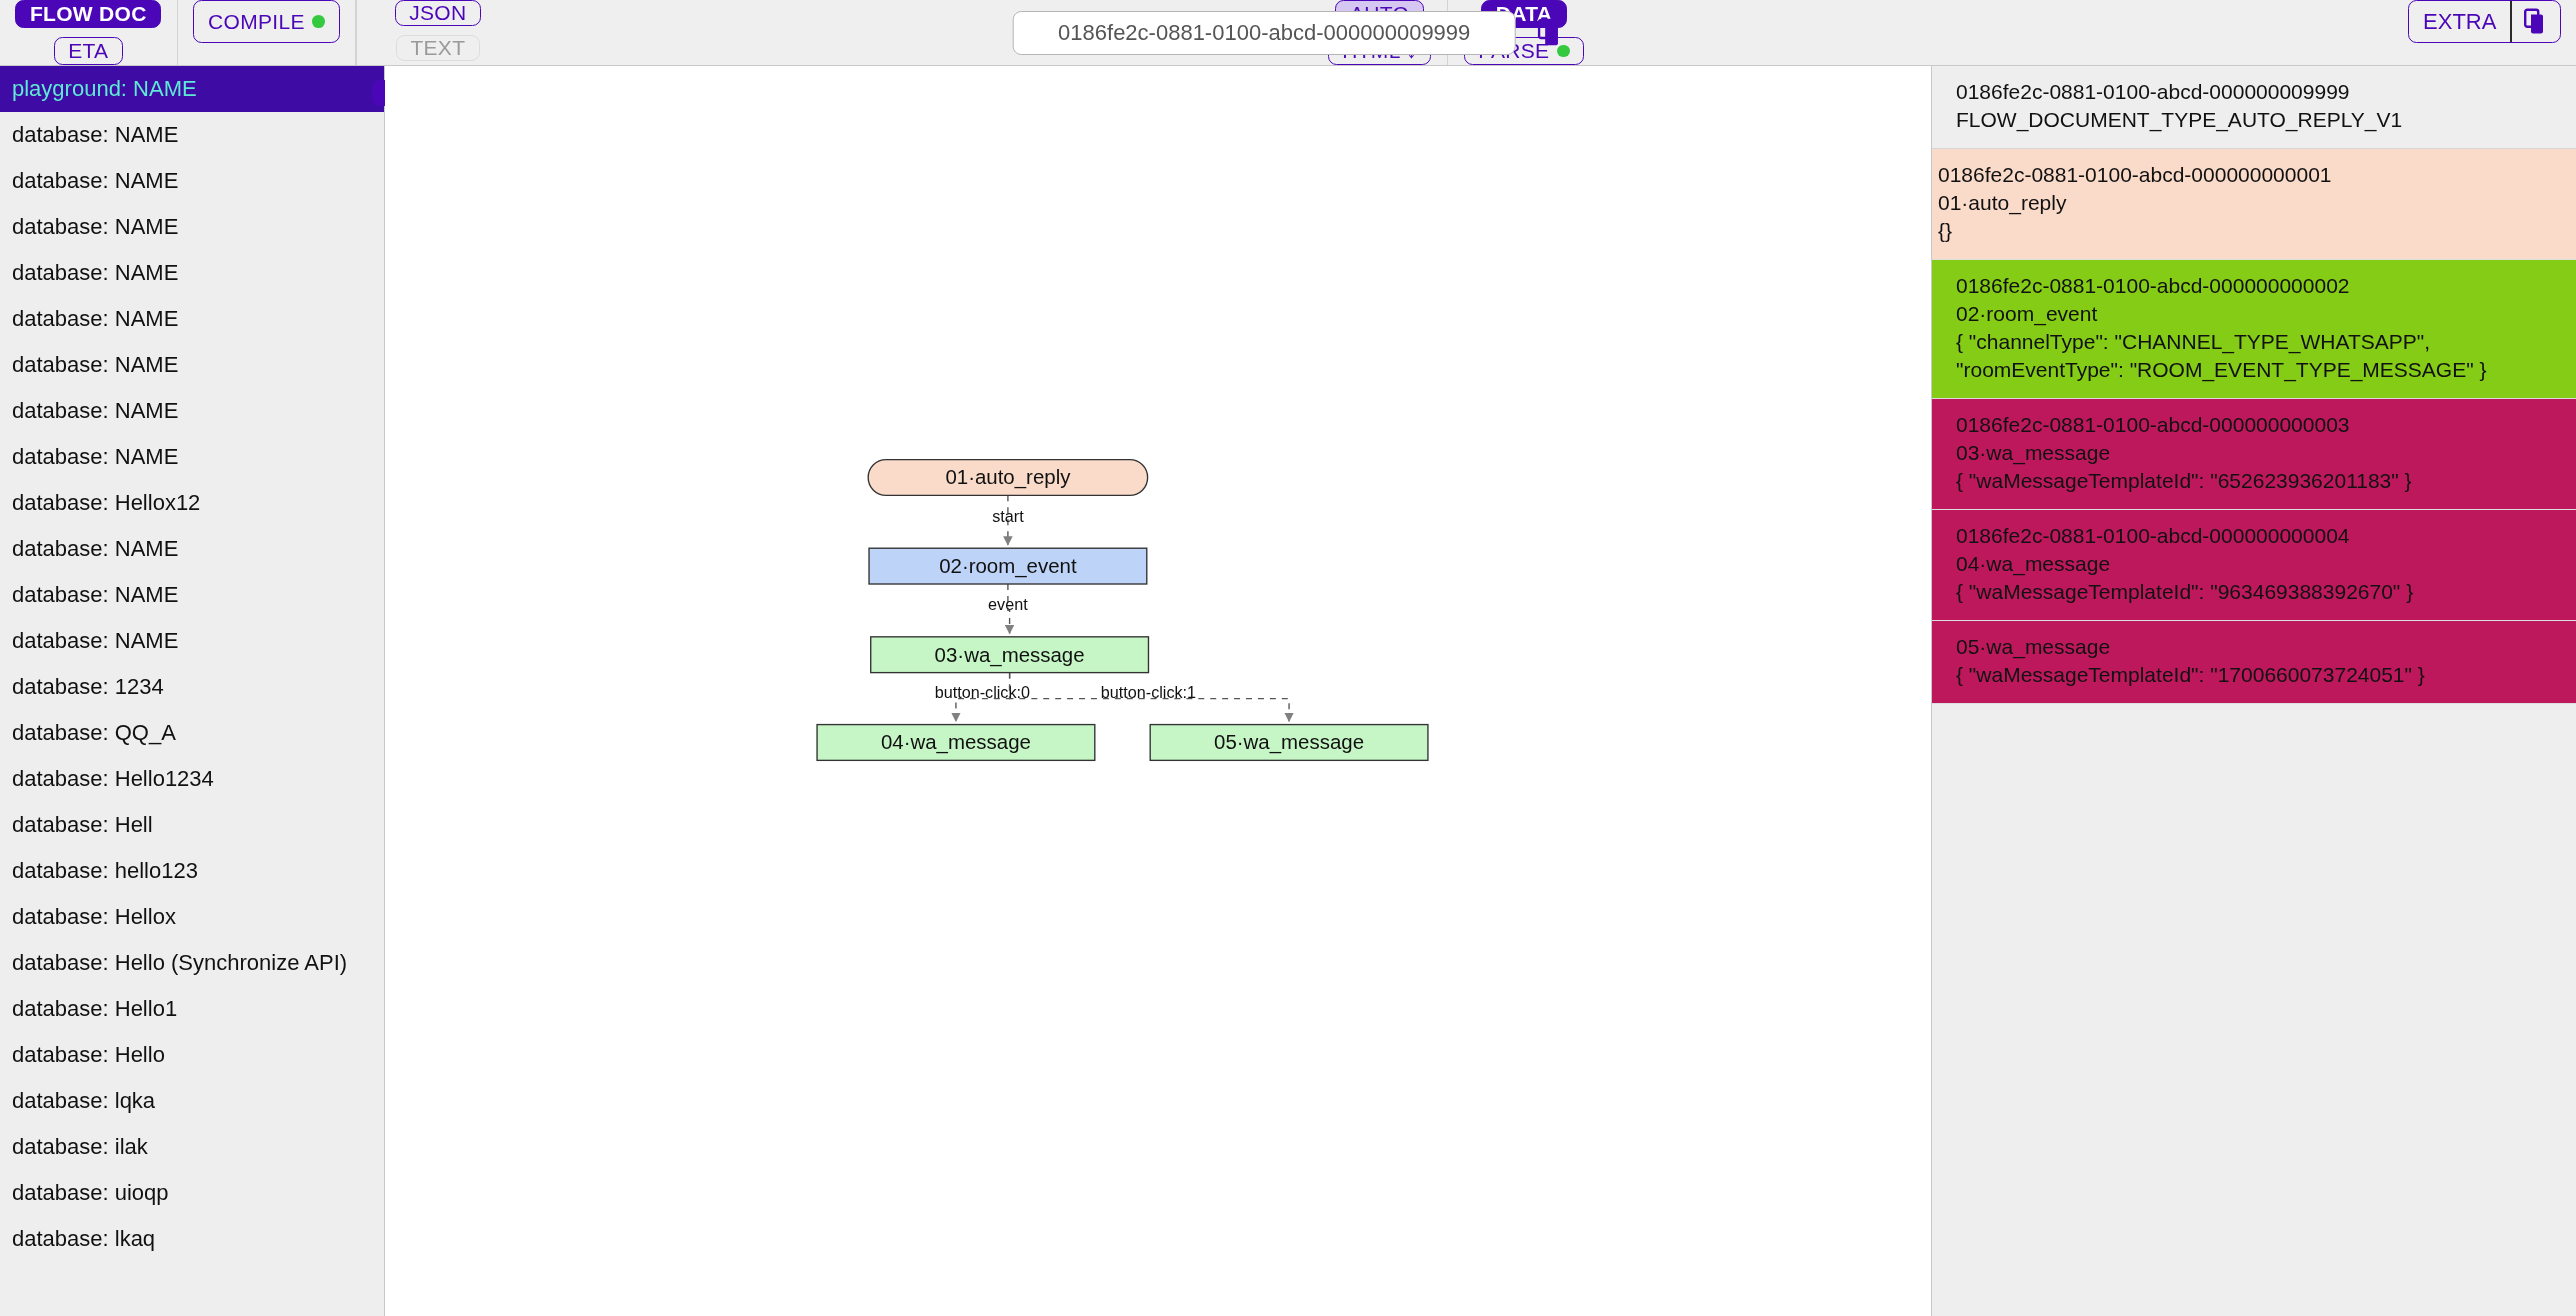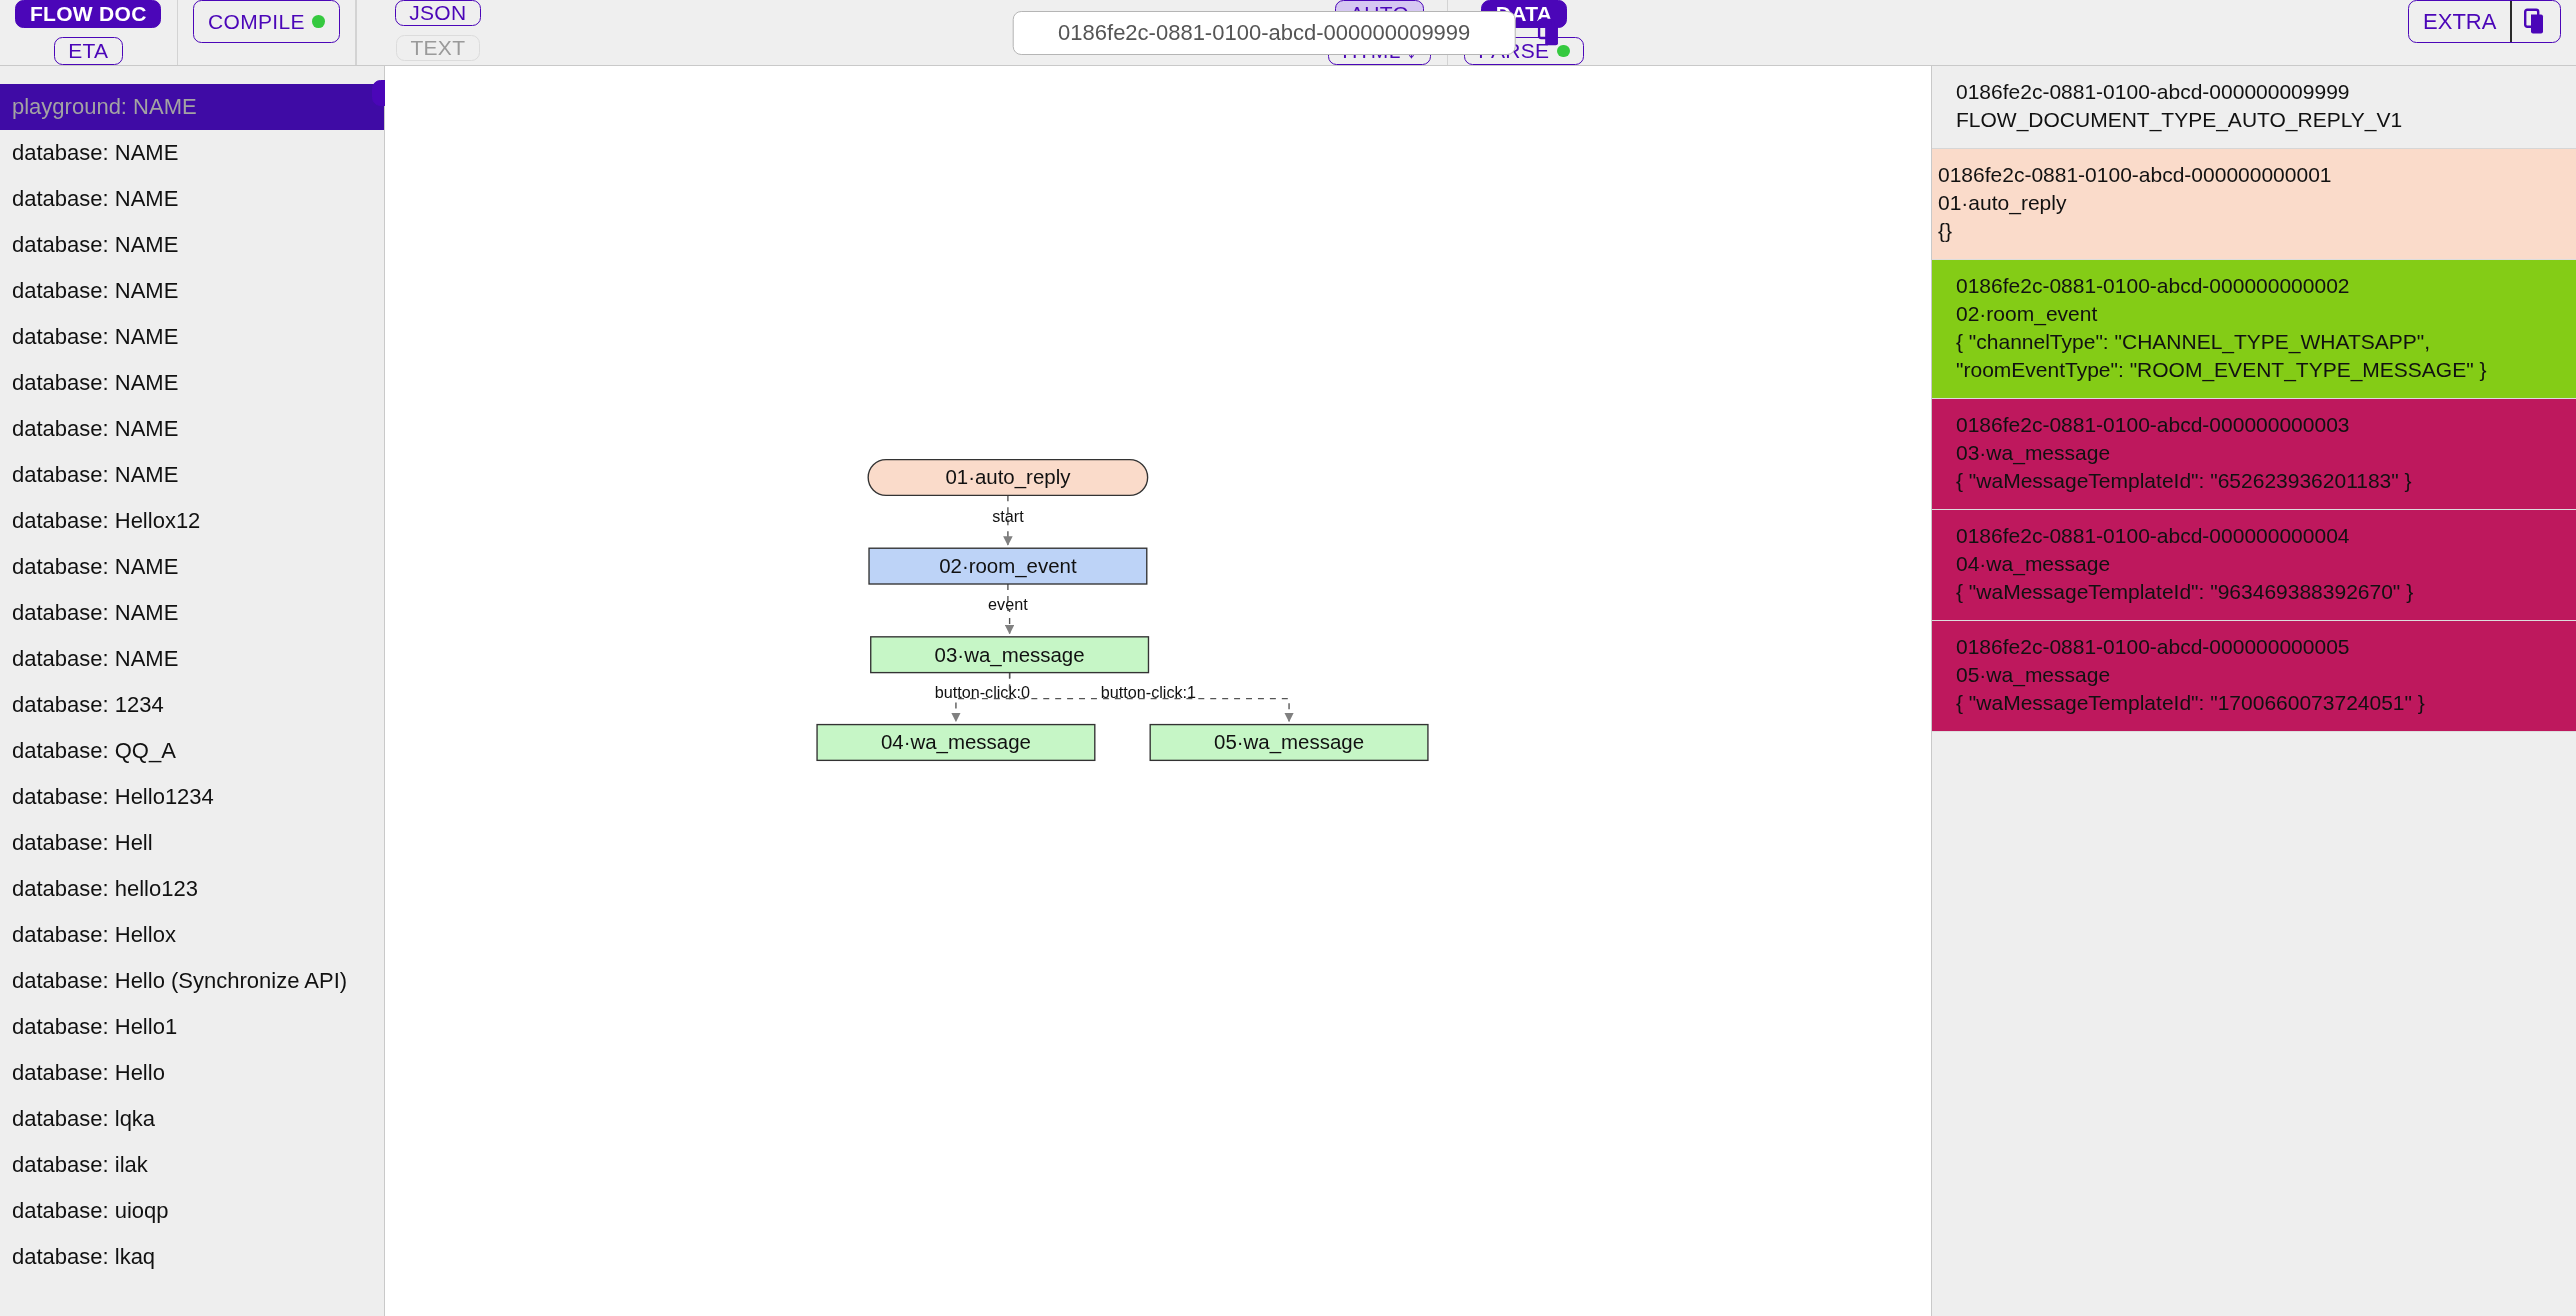--- a/index.html
+++ b/index.html
@@ -67,21 +67,21 @@
     background: #eeeeee;
     border-right: 1.7px solid #c9c9c9;
     overflow: hidden;
   }
   .side-item {
     height: 46px; display: flex; align-items: center;
     padding-left: 12px;
     font-size: 22px; color: #111111;
     cursor: pointer; white-space: nowrap;
   }
-  .side-item.active { background: #3f0ba5; color: #a3a3a3; margin-top: 18px; }
+  .side-item.active { background: #3f0ba5; color: #5eead4; }
 
   
   .canvas { flex: 1 1 auto; background: #ffffff; position: relative; border-right: 1.7px solid #c9c9c9; overflow: hidden; }
   .canvas svg { position: absolute; top: 0; left: 0; }
 
   
   .datapanel {
     width: 644px; flex: 0 0 644px;
     background: #eeeeee; overflow: hidden;
   }
@@ -296,17 +296,17 @@
           </g>
       </svg>
     </div>
 
     <div class="datapanel" id="datapanel">
         <div class="dcard head"><span class="ln">0186fe2c-0881-0100-abcd-000000009999</span><span class="ln">FLOW_DOCUMENT_TYPE_AUTO_REPLY_V1</span></div>
         <div class="dcard peach"><span class="ln">0186fe2c-0881-0100-abcd-000000000001</span><span class="ln">01·auto_reply</span><span class="ln">{}</span></div>
         <div class="dcard blue"><span class="ln">0186fe2c-0881-0100-abcd-000000000002</span><span class="ln">02·room_event</span><span class="ln">{ "channelType": "CHANNEL_TYPE_WHATSAPP",</span><span class="ln">"roomEventType": "ROOM_EVENT_TYPE_MESSAGE" }</span></div>
         <div class="dcard green"><span class="ln">0186fe2c-0881-0100-abcd-000000000003</span><span class="ln">03·wa_message</span><span class="ln">{ "waMessageTemplateId": "652623936201183" }</span></div>
         <div class="dcard green"><span class="ln">0186fe2c-0881-0100-abcd-000000000004</span><span class="ln">04·wa_message</span><span class="ln">{ "waMessageTemplateId": "963469388392670" }</span></div>
-        <div class="dcard green"><span class="ln">0186fe2c-0881-0100-abcd-000000000005</span><span class="ln">05·wa_message</span><span class="ln">{ "waMessageTemplateId": "1700660073724051" }</span></div>
+        <div class="dcard green"><span class="ln">05·wa_message</span><span class="ln">{ "waMessageTemplateId": "1700660073724051" }</span></div>
       </div>
   </div>
 </div>
 
 
 </body></html>

